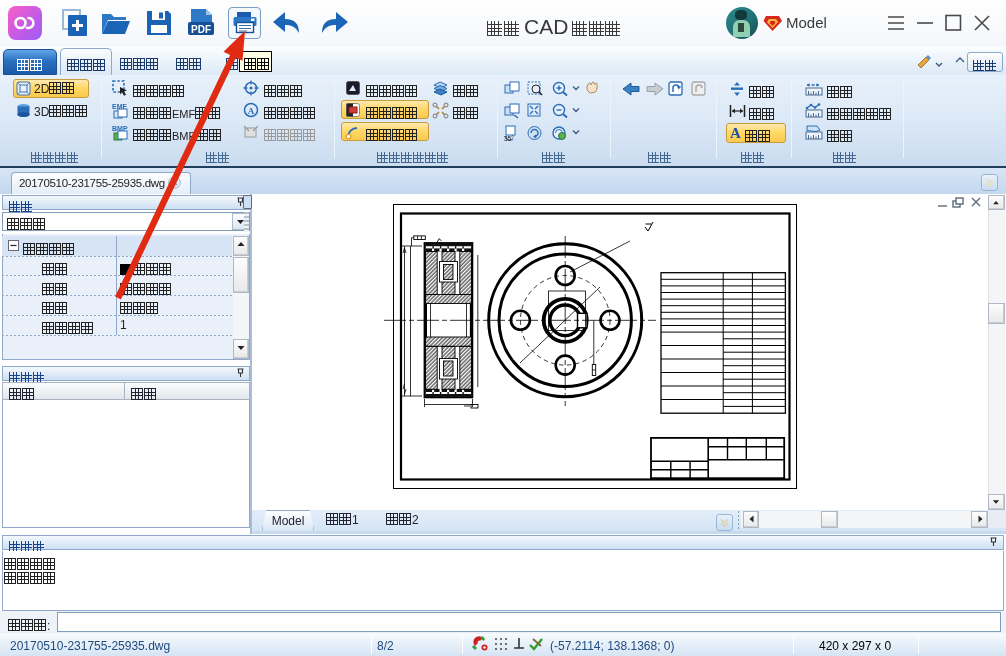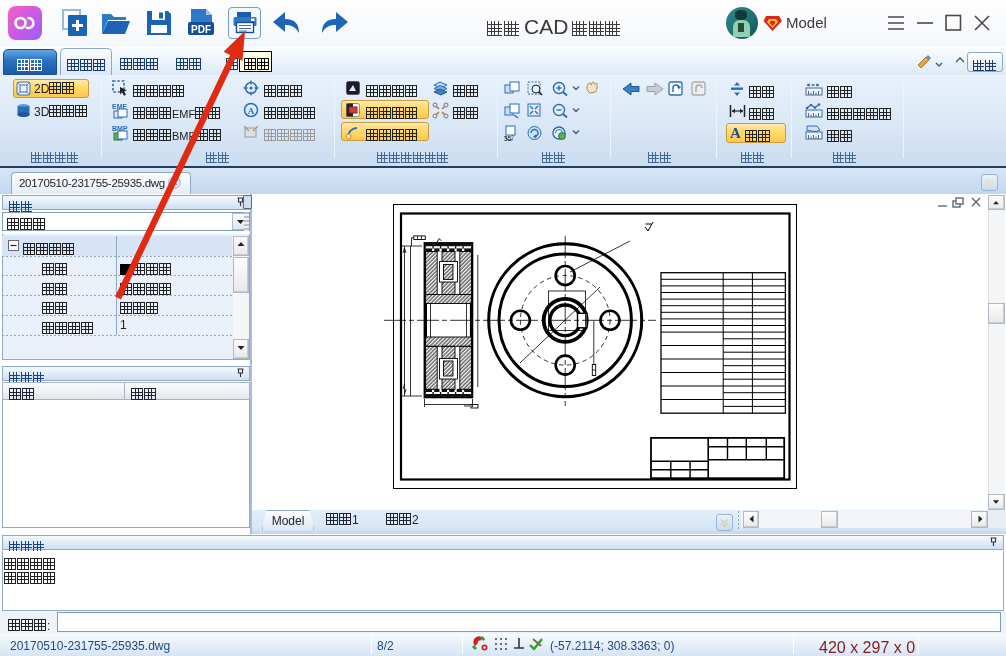--- a/index.html
+++ b/index.html
@@ -493,22 +493,22 @@
   </svg>
 <div class="ab" style="left:2px;top:551px;width:1002px;height:60px;background:#fff;border:1px solid #8fa8cc;border-top:none"></div>
 <div class="ab" style="left:4px;top:555px;color:#222"><i class="z z12"></i><i class="z z12"></i><i class="z z12"></i><i class="z z12"></i></div>
 <div class="ab" style="left:4px;top:569px;color:#222"><i class="z z12"></i><i class="z z12"></i><i class="z z12"></i><i class="z z12"></i></div>
 <div class="ab" style="left:0;top:611px;width:1006px;height:23px;background:#eef3fa"></div>
 <div class="ab" style="left:8px;top:616px;color:#222"><i class="z z12"></i><i class="z z12"></i><i class="z z12"></i><span style="color:#222;font-size:12px">:</span></div>
 <div class="ab" style="left:57px;top:612px;width:944px;height:20px;background:#fff;border:1px solid #7f9db9"></div>
 <div class="ab" style="left:0;top:634px;width:1006px;height:22px;background:linear-gradient(#f4f9fd,#d5e4f4);border-top:1px solid #fff"></div>
 <div class="ab" style="left:10px;color:#1f4a7d;font-size:12px;top:639px">20170510-231755-25935.dwg</div>
 <div class="ab" style="left:377px;color:#1f4a7d;font-size:12px;top:639px">8/2</div>
-<div class="ab" style="left:819px;color:#7f1d1d;font-size:16px;top:639px">420 x 297 x 0</div>
-<div class="ab" style="left:550px;color:#1f4a7d;font-size:12px;top:639px">(-57.2114; 308.3363; 0)</div>
+<div class="ab" style="left:819px;color:#000000;font-size:12px;top:639px">420 x 297 x 0</div>
+<div class="ab" style="left:550px;color:#1f4a7d;font-size:12px;top:639px">(-57.2114; 138.1368; 0)</div>
 <div class="ab" style="left:371px;top:636px;width:1px;height:18px;background:#b8cce0;border-right:1px solid #fff"></div>
 <div class="ab" style="left:462px;top:636px;width:1px;height:18px;background:#b8cce0;border-right:1px solid #fff"></div>
 <div class="ab" style="left:793px;top:636px;width:1px;height:18px;background:#b8cce0;border-right:1px solid #fff"></div>
 <div class="ab" style="left:918px;top:636px;width:1px;height:18px;background:#b8cce0;border-right:1px solid #fff"></div>
 <svg class="ab" style="left:472px;top:636px" width="75" height="17" viewBox="0 0 75 17">
 <path d="M3 10 a5.5 5.5 0 0 1 8 -8 l-2.8 2.8 a1.8 1.8 0 0 0 -2.4 2.4 z" fill="#cc2222"></path>
 <path d="M8.2 2 l3 3 2 -2 -3 -3 z" fill="#2f9e2f"></path>
 <path d="M2 9 l3 3 -2 2 -3 -3 z" fill="#2f9e2f"></path>
 <circle cx="12.5" cy="11.5" r="3" fill="#cc2222"></circle>
     <circle cx="12.5" cy="11.5" r="1.2" fill="#fff"></circle>

